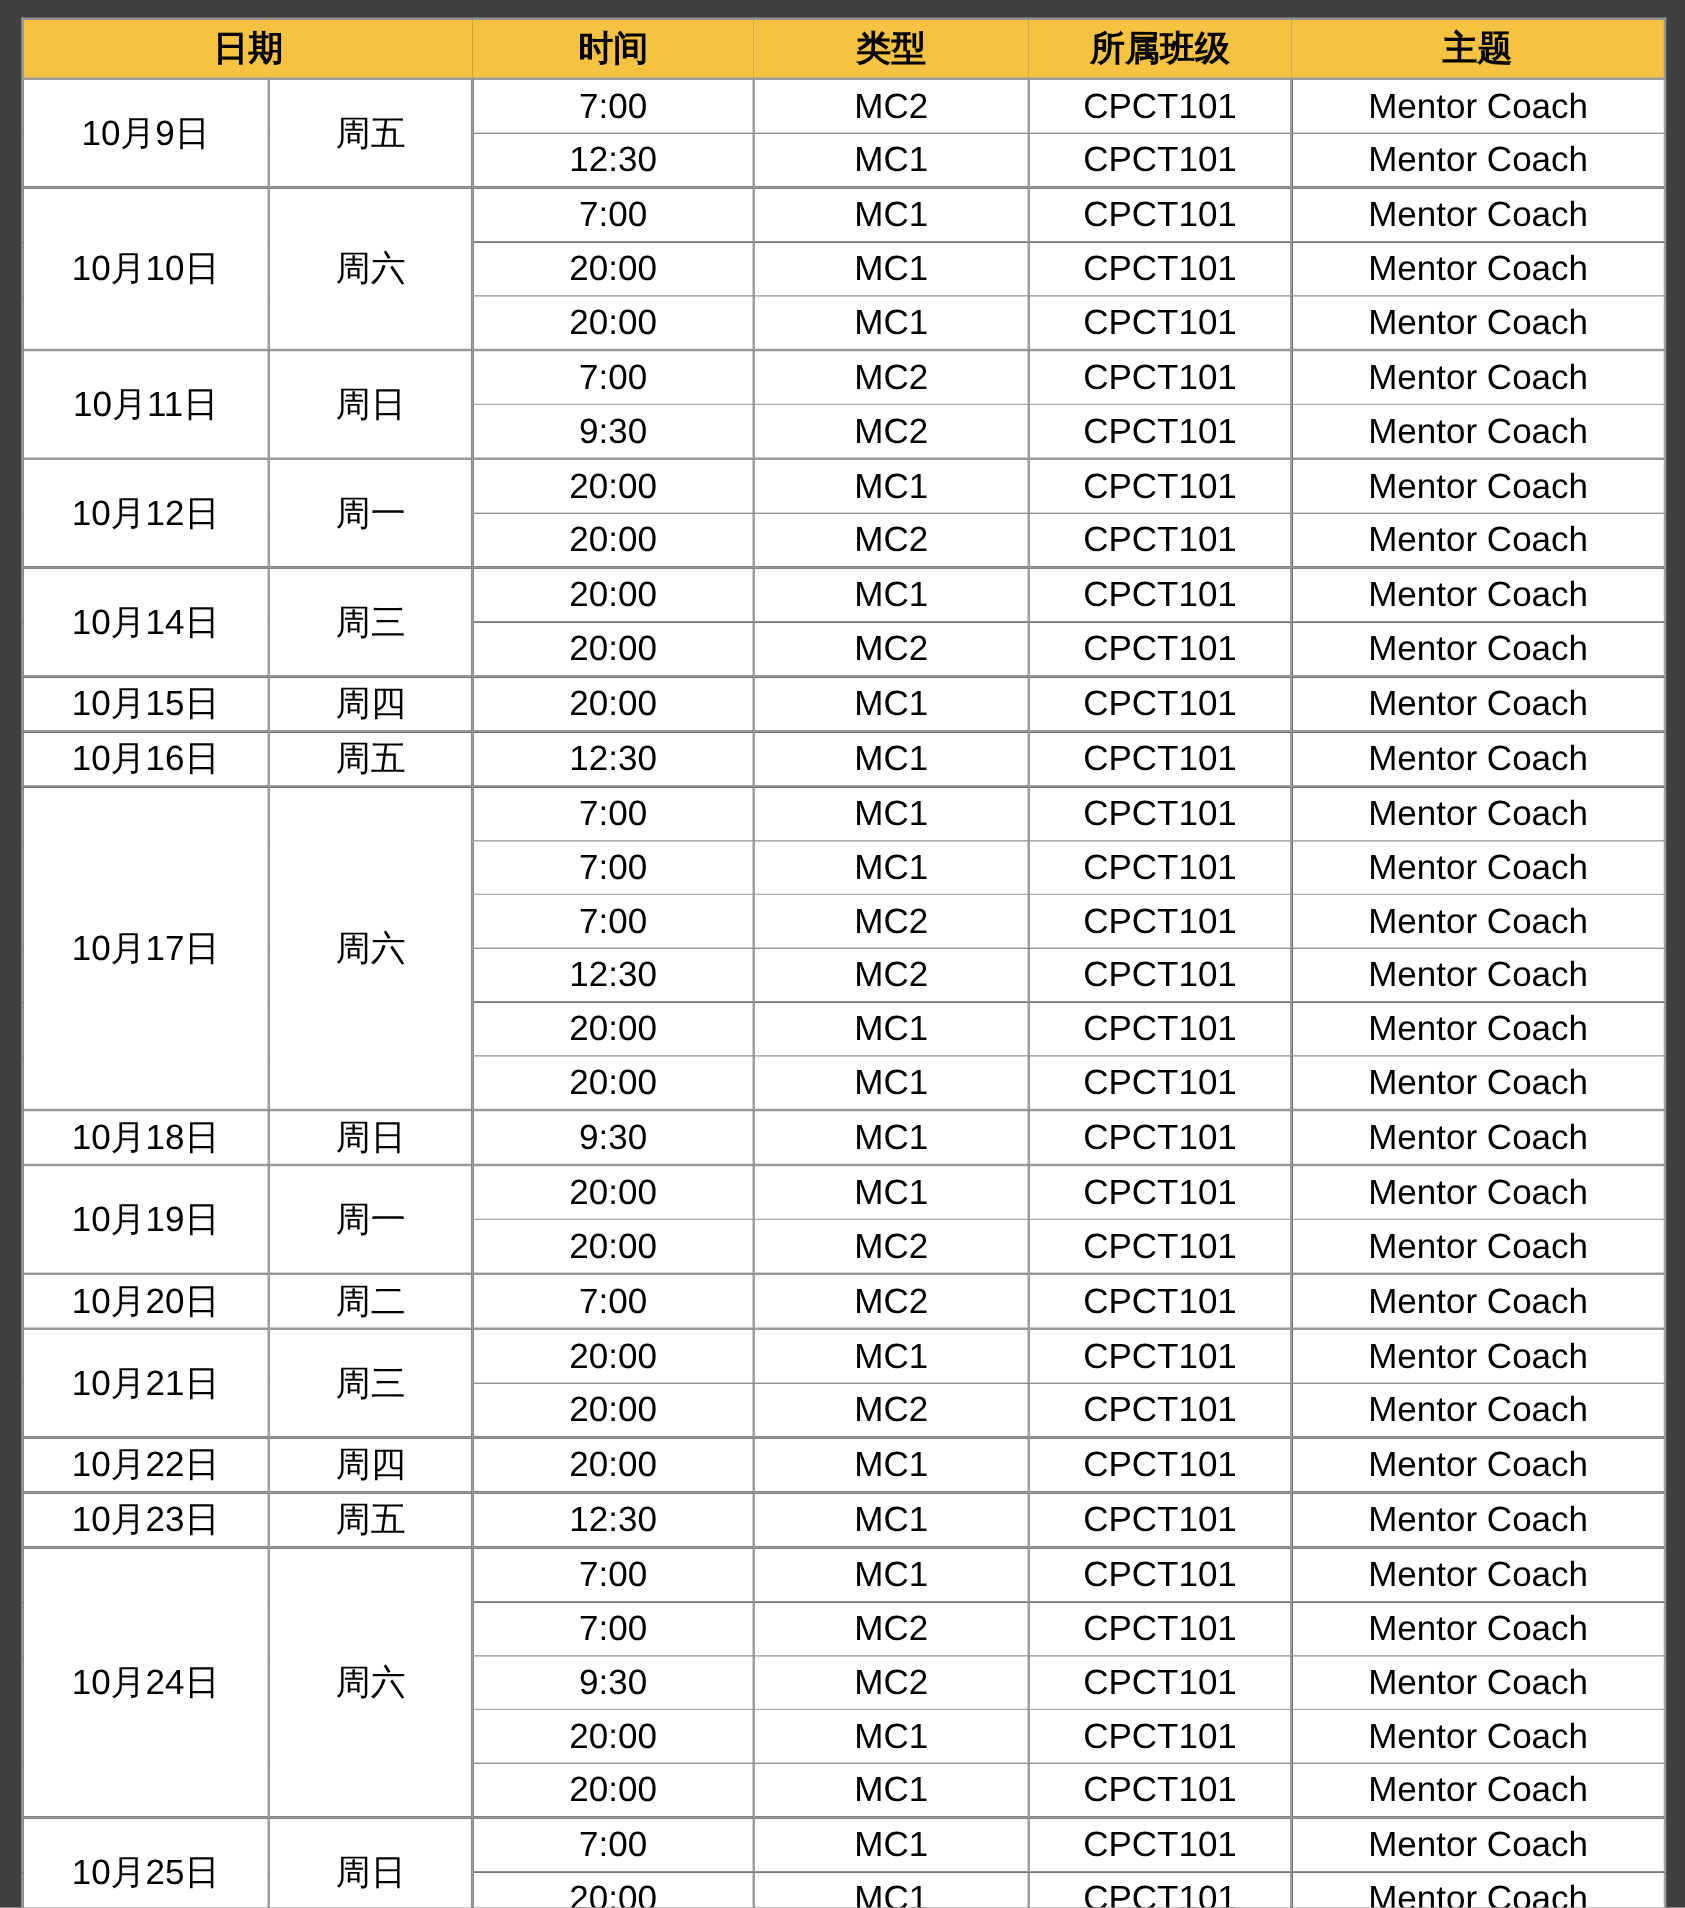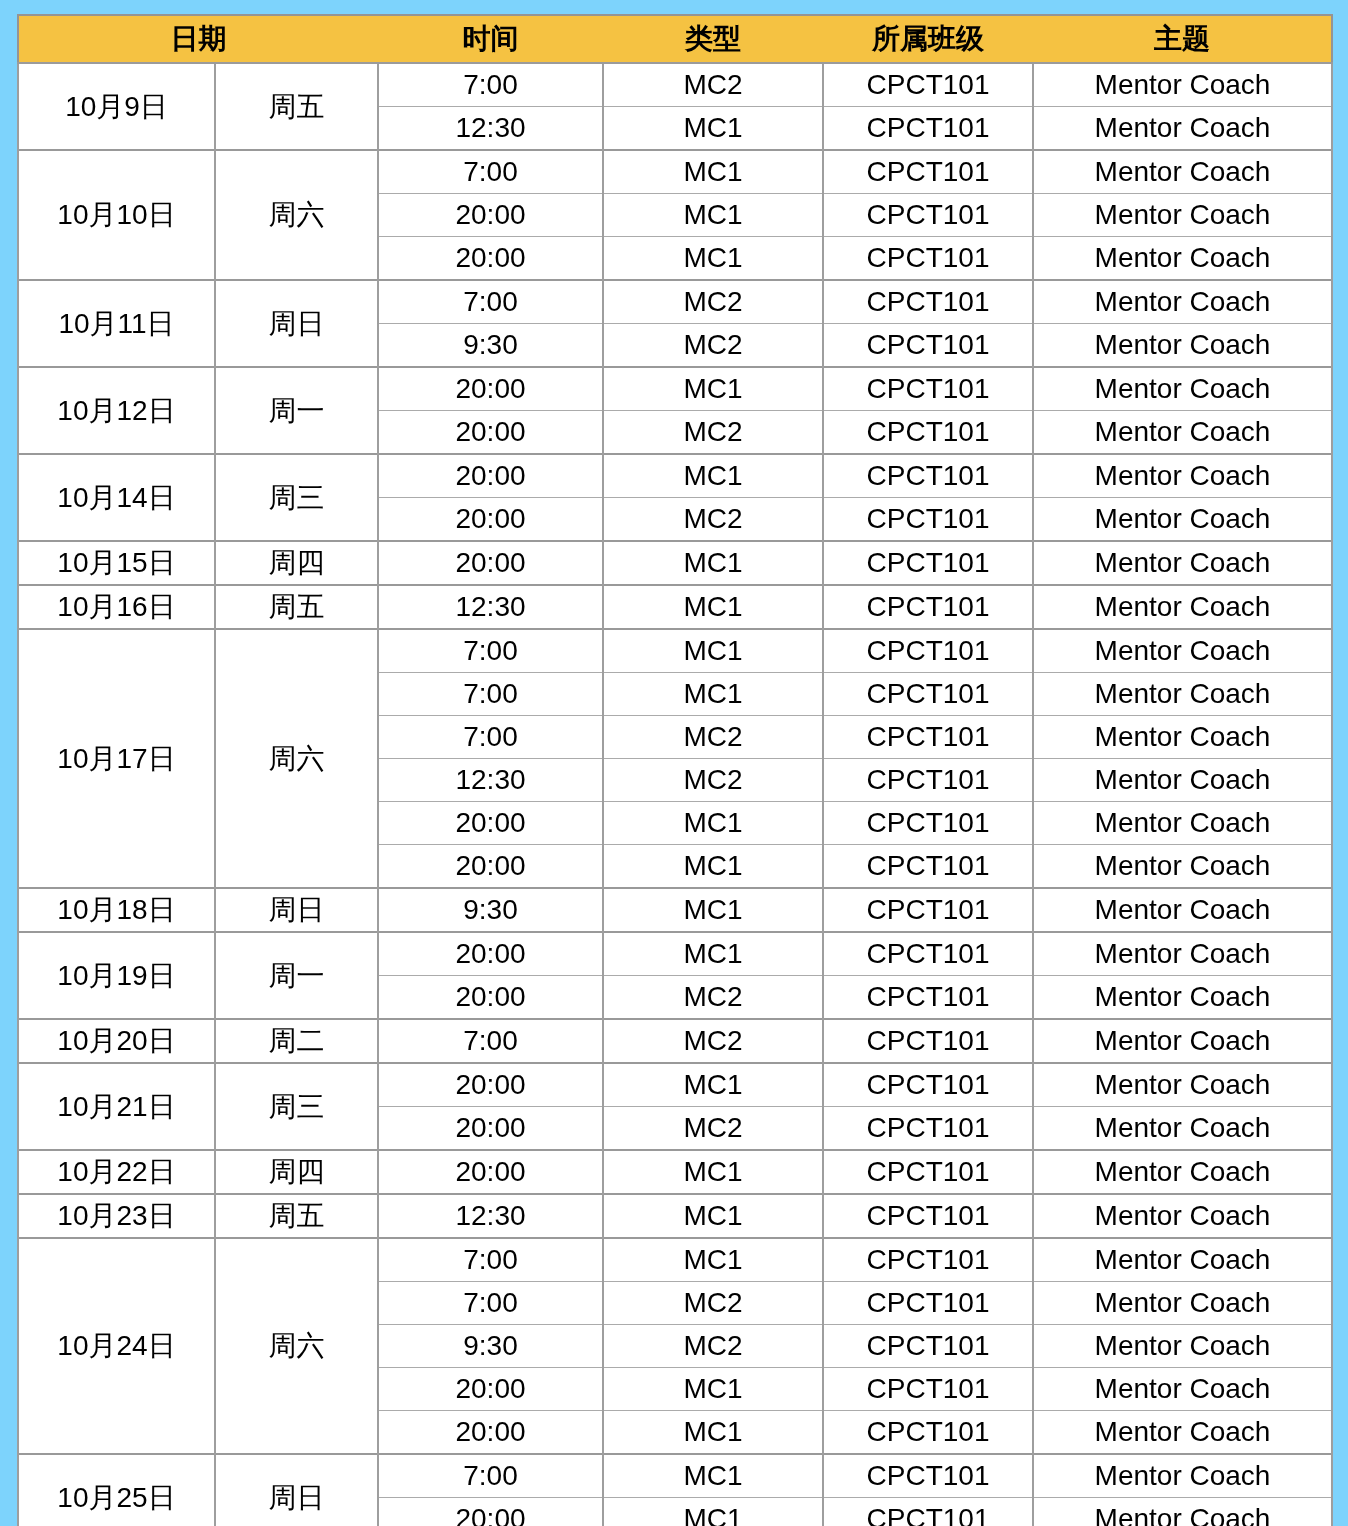--- a/index.html
+++ b/index.html
@@ -4,21 +4,21 @@
 <style>
   html, body {
     margin: 0;
     padding: 0;
     background: #ffffff;
     font-family: "Liberation Sans", "DejaVu Sans", sans-serif;
   }
   .page {
     width: 1348px;
     height: 1526px;
-    background: #7dd3fc;
+    background: #404040;
     box-sizing: border-box;
     padding: 14px 17px;
   }
   table.schedule {
     border-collapse: collapse;
     table-layout: fixed;
     width: 1314px;
     border: 2px solid #949494;
   }
   col.c-date    { width: 197px; }

